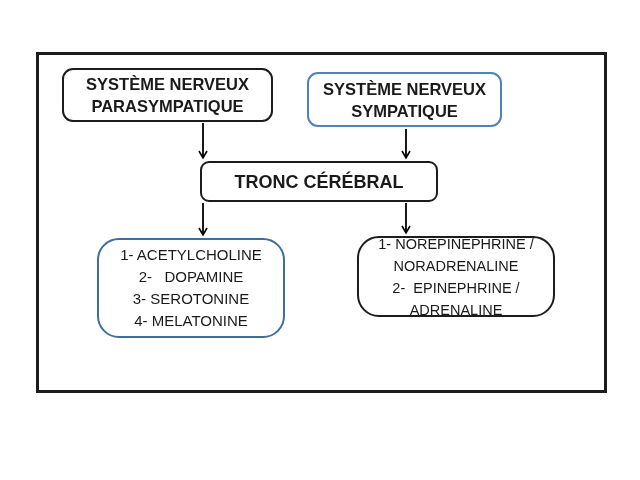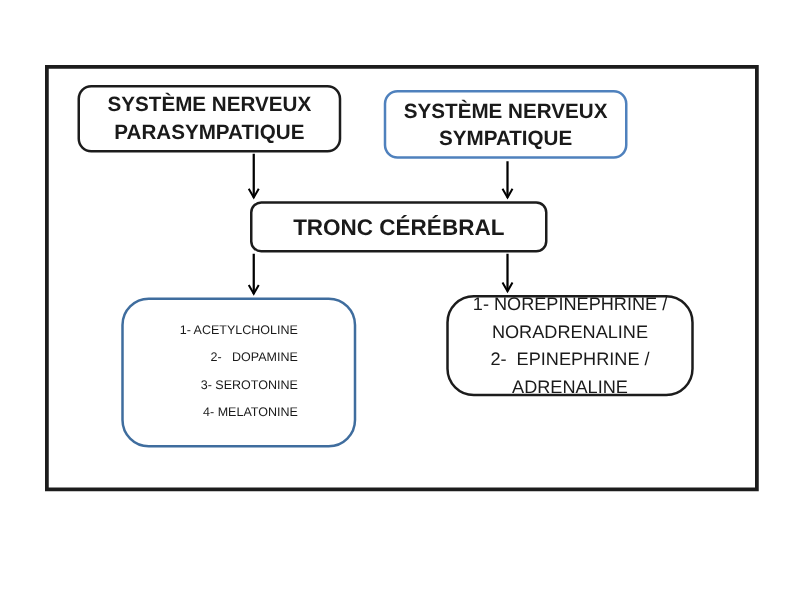--- a/index.html
+++ b/index.html
@@ -68,27 +68,26 @@
     border: 2.5px solid #1c1c1c;
     border-radius: 9px;
     font-weight: bold;
     font-size: 18px;
     line-height: 20px;
   }
   .node-para-nt {
     left: 97px;
     top: 238px;
     width: 188px;
-    height: 120px;
+    height: 100px;
     border: 2.5px solid #3f6d9e;
     border-radius: 22px;
     font-weight: normal;
-    font-size: 10px;
+    font-size: 15px;
     line-height: 22px;
-    text-align: right;
   }
   .node-symp-nt {
     left: 357px;
     top: 236px;
     width: 198px;
     height: 81px;
     border: 2.5px solid #1c1c1c;
     border-radius: 22px;
     font-weight: normal;
     font-size: 14.5px;

